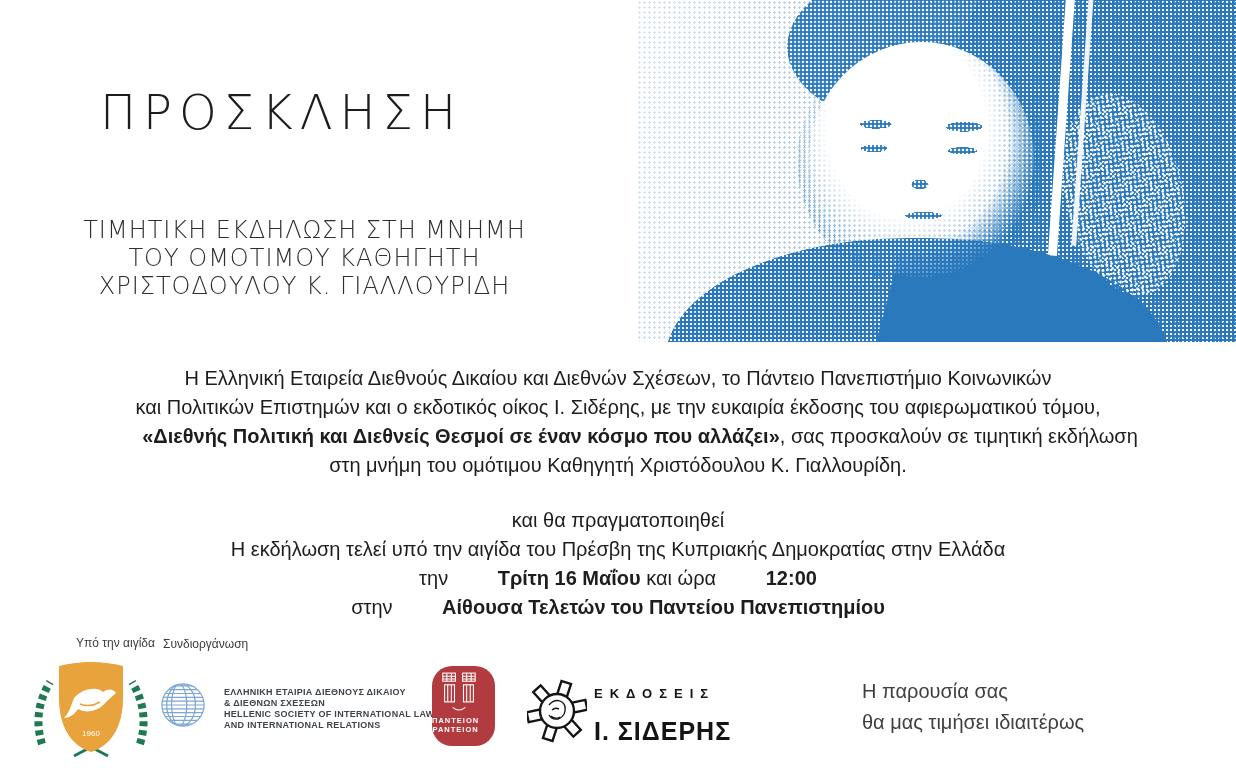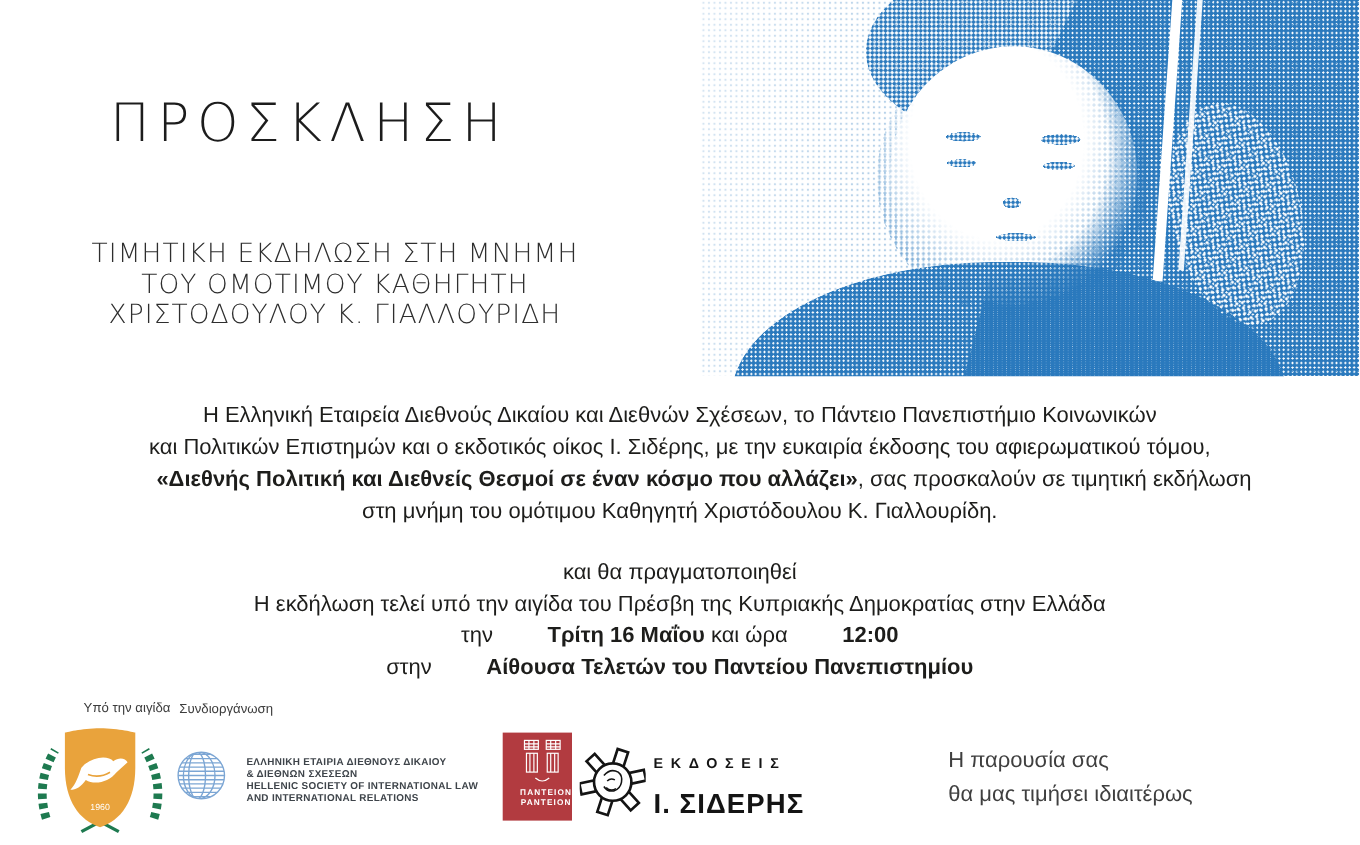--- a/index.html
+++ b/index.html
@@ -60,22 +60,22 @@
   .b{font-weight:bold;margin-left:44px;}
 
   
   .small-label{position:absolute;font-size:12px;color:#3c3c3c;}
   .lbl-aegis{left:30px;top:636px;margin-left:46px;}
   .lbl-coorg{left:163px;top:637px;}
   .cyprus{position:absolute;left:24px;top:658px;}
   .globe{position:absolute;left:160px;top:682px;}
   .hsil{position:absolute;left:224px;top:687px;font-size:9px;line-height:11px;
         font-weight:bold;letter-spacing:.3px;color:#3e444a;}
-  .panteion{position:absolute;left:457px;top:666px;width:63px;height:80px;background:#b23b40;
-            display:flex;flex-direction:column;align-items:flex-end;}
+  .panteion{position:absolute;left:432px;top:666px;width:63px;height:80px;background:#b23b40;
+            display:flex;flex-direction:column;align-items:flex-start;border-radius:20px;}
   .panteion svg{margin-top:5px;}
   .panteion-txt{margin-top:3px;color:#fff;font-size:7.5px;line-height:9px;font-weight:bold;
                 letter-spacing:1px;text-align:center;}
   .sideris-emblem{position:absolute;left:527px;top:679px;}
   .sideris-txt{position:absolute;left:594px;top:686px;color:#141414;}
   .sideris-top{font-size:13px;letter-spacing:7px;font-weight:bold;}
   .sideris-bottom{font-size:25px;letter-spacing:1px;font-weight:bold;margin-top:16px;
                   font-family:"Liberation Sans",sans-serif;}
   .presence{position:absolute;left:862px;top:676px;font-size:20px;line-height:31px;
             font-weight:200;color:#3f3f3f;

